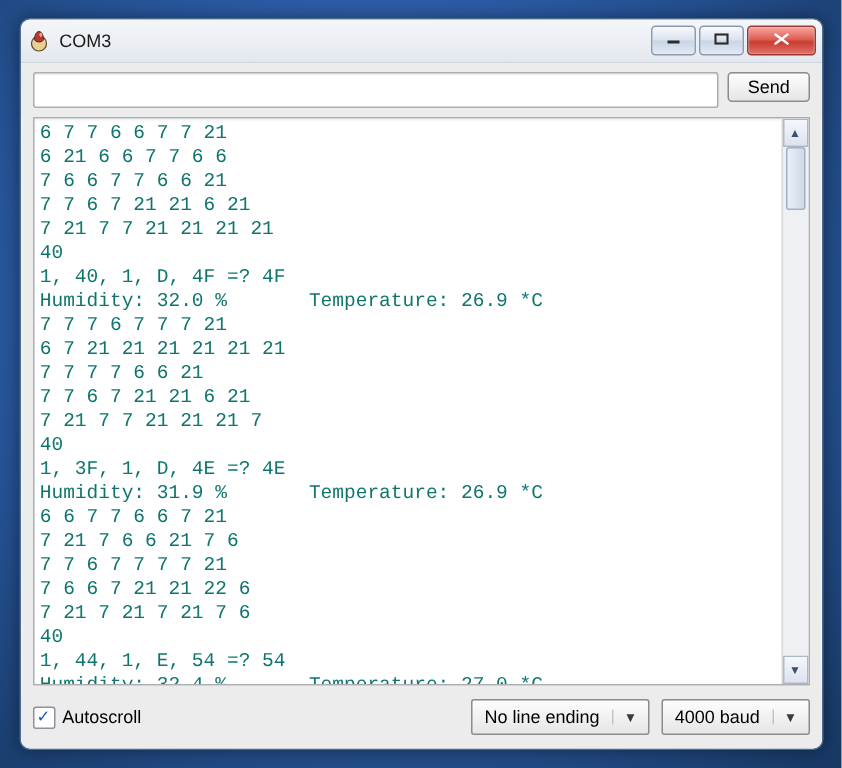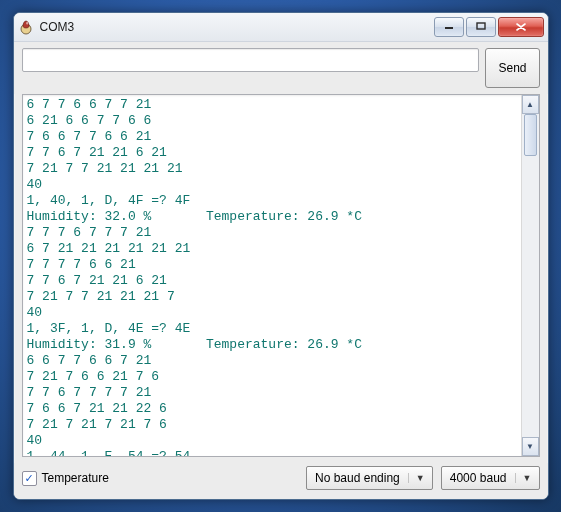--- a/index.html
+++ b/index.html
@@ -81,21 +81,21 @@
     flex:1;
     height:22px;
     border:1px solid #abadb3;
     border-radius:2px;
     background:#fff;
     padding:0 4px;
     font: 12px "Segoe UI", Tahoma, sans-serif;
     box-shadow: inset 0 1px 1px rgba(0,0,0,0.08);
   }
   .send-btn {
-    height:40px;
+    height:20px;
     padding: 0 12px;
     border:1px solid #8c8c8c;
     border-radius:3px;
     background: linear-gradient(#fdfdfd,#e6e6e6);
     font: 12px "Segoe UI", Tahoma, sans-serif;
     cursor:pointer;
   }
   .content-wrap {
     flex:1;
     margin: 0 8px 6px 8px;
@@ -281,25 +281,25 @@
         <span>▼</span>
       </div>
     </div>
   </div>
 
   <div class="bottombar">
     <label class="checkbox">
       <span class="cb-box">
         <span id="cb-check">✓</span>
       </span>
-      <span>Temperature</span>
+      <span>Autoscroll</span>
     </label>
     <span class="bb-spacer"></span>
     <div class="combo">
-      <span>No baud ending</span>
+      <span>No line ending</span>
       <span class="chev">▼</span>
     </div>
     <div class="combo">
       <span>4000 baud</span>
       <span class="chev">▼</span>
     </div>
   </div>
 
 </div>
 

